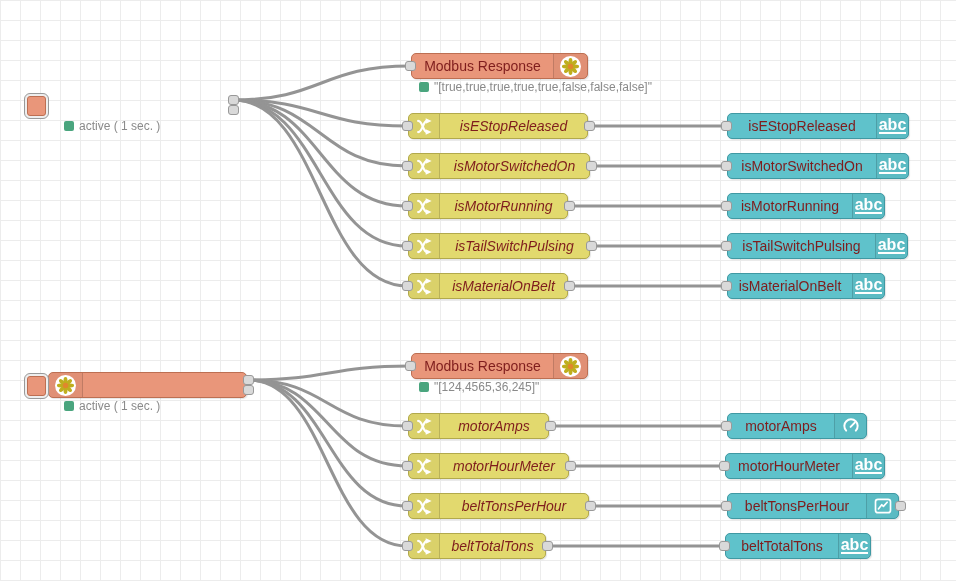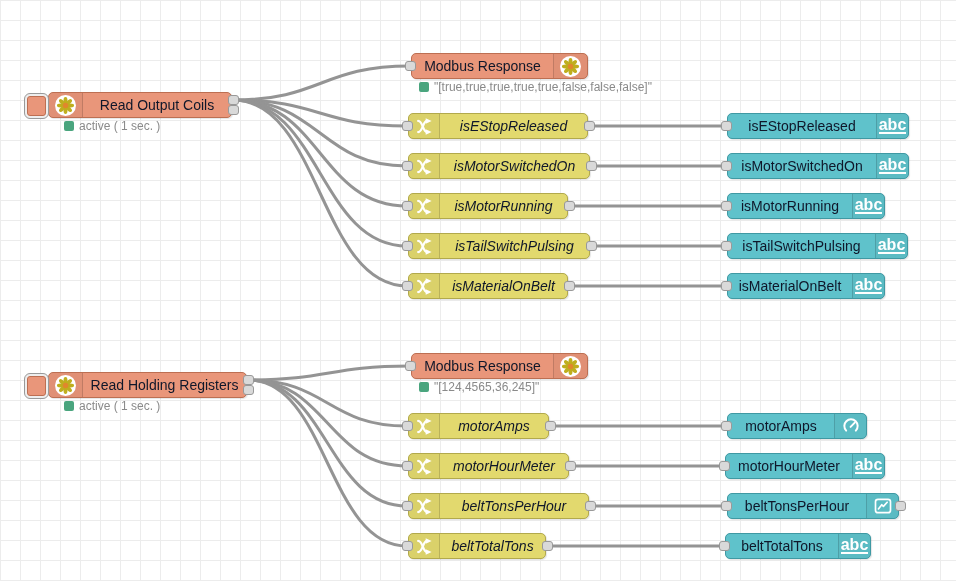--- a/index.html
+++ b/index.html
@@ -19,21 +19,21 @@
     box-shadow:1px 1px 1px rgba(0,0,0,0.10);
   }
   .node .iconRegion{
     display:flex;align-items:center;justify-content:center;
     background:rgba(0,0,0,0.035);flex:0 0 auto;
   }
   .node .iconRegion.left{border-right:1px solid rgba(0,0,0,0.15);border-radius:4px 0 0 4px;}
   .node .iconRegion.right{border-left:1px solid rgba(0,0,0,0.15);border-radius:0 4px 4px 0;}
   .node .label{
     flex:1;display:flex;align-items:center;justify-content:center;
-    font-size:14px;color:#0f172a;white-space:nowrap;padding:0 6px;overflow:hidden;
+    font-size:14px;color:#7f1d1d;white-space:nowrap;padding:0 6px;overflow:hidden;
   }
   .node.change .label{font-style:italic;}
   .iconCircle{width:21px;height:21px;border-radius:50%;background:#fff;
     display:flex;align-items:center;justify-content:center;}
   .abc{color:#fff;font-weight:bold;font-size:16px;line-height:12px;
     border-bottom:2px solid #fff;padding-bottom:1px;font-family:"Liberation Sans",sans-serif;}
   .port{
     position:absolute;width:11px;height:10px;border-radius:3px;
     background:#d9d9d9;border:1px solid #999;box-sizing:border-box;z-index:3;
   }
@@ -67,38 +67,20 @@
       <path d="M248,380 C329,380 329,366 410,366" class="wire" stroke="#949494"></path>
       <path d="M248,380 C327.5,380 327.5,426 407,426" class="wire" stroke="#949494"></path>
       <path d="M248,380 C327.5,380 327.5,466 407,466" class="wire" stroke="#949494"></path>
       <path d="M248,380 C327.5,380 327.5,506 407,506" class="wire" stroke="#949494"></path>
       <path d="M248,380 C327.5,380 327.5,546 407,546" class="wire" stroke="#949494"></path>
       <path d="M550,426 L726,426" class="wire" stroke="#949494"></path>
       <path d="M570,466 L724,466" class="wire" stroke="#949494"></path>
       <path d="M590,506 L726,506" class="wire" stroke="#949494"></path>
       <path d="M547,546 L724,546" class="wire" stroke="#949494"></path>
     </svg>
-<div class="node modbus-read" style="left: 48px; top: 92px; width: 184px; background: rgb(233, 150, 122); border-color: rgb(189, 111, 82);">
-      <div class="iconRegion left" style="width: 33px;">
-        <div class="iconCircle">
-          <svg width="19" height="19" viewBox="0 0 24 24">
-            <ellipse cx="12" cy="5.6" rx="2.5" ry="4.4" fill="#BFAE1E" transform="rotate(0 12 12)"></ellipse>
-            <ellipse cx="12" cy="5.6" rx="2.5" ry="4.4" fill="#BFAE1E" transform="rotate(45 12 12)"></ellipse>
-            <ellipse cx="12" cy="5.6" rx="2.5" ry="4.4" fill="#BFAE1E" transform="rotate(90 12 12)"></ellipse>
-            <ellipse cx="12" cy="5.6" rx="2.5" ry="4.4" fill="#BFAE1E" transform="rotate(135 12 12)"></ellipse>
-            <ellipse cx="12" cy="5.6" rx="2.5" ry="4.4" fill="#BFAE1E" transform="rotate(180 12 12)"></ellipse>
-            <ellipse cx="12" cy="5.6" rx="2.5" ry="4.4" fill="#BFAE1E" transform="rotate(225 12 12)"></ellipse>
-            <ellipse cx="12" cy="5.6" rx="2.5" ry="4.4" fill="#BFAE1E" transform="rotate(270 12 12)"></ellipse>
-            <ellipse cx="12" cy="5.6" rx="2.5" ry="4.4" fill="#BFAE1E" transform="rotate(315 12 12)"></ellipse>
-            <circle cx="12" cy="12" r="3.4" fill="#E0872C"></circle>
-          </svg>
-        </div>
-      </div>
-      <div class="label">Read Output Coils</div>
-    </div>
     <div class="injectBtn" style="left: 24px; top: 93px;">
       <div class="inner" style="background: rgb(233, 150, 122); border: 1px solid rgb(189, 111, 82); box-sizing: border-box;"></div>
     </div>
     <div class="port" style="left: 227.5px; top: 95px;"></div>
     <div class="port" style="left: 227.5px; top: 105px;"></div>
     <div class="status" style="left: 64px; top: 119px; color: rgb(138, 138, 138);">
       <span class="statusDot" style="background: rgb(74, 165, 126);"></span>
       <span>active ( 1 sec. )</span>
     </div>
     <div class="node modbus-response" style="left: 411px; top: 53px; width: 177px; background: rgb(233, 150, 122); border-color: rgb(189, 111, 82);">
@@ -243,21 +225,20 @@
             <ellipse cx="12" cy="5.6" rx="2.5" ry="4.4" fill="#BFAE1E" transform="rotate(90 12 12)"></ellipse>
             <ellipse cx="12" cy="5.6" rx="2.5" ry="4.4" fill="#BFAE1E" transform="rotate(135 12 12)"></ellipse>
             <ellipse cx="12" cy="5.6" rx="2.5" ry="4.4" fill="#BFAE1E" transform="rotate(180 12 12)"></ellipse>
             <ellipse cx="12" cy="5.6" rx="2.5" ry="4.4" fill="#BFAE1E" transform="rotate(225 12 12)"></ellipse>
             <ellipse cx="12" cy="5.6" rx="2.5" ry="4.4" fill="#BFAE1E" transform="rotate(270 12 12)"></ellipse>
             <ellipse cx="12" cy="5.6" rx="2.5" ry="4.4" fill="#BFAE1E" transform="rotate(315 12 12)"></ellipse>
             <circle cx="12" cy="12" r="3.4" fill="#E0872C"></circle>
           </svg>
         </div>
       </div>
-      <div class="label">Read Holding Registers</div>
     </div>
     <div class="injectBtn" style="left: 24px; top: 373px;">
       <div class="inner" style="background: rgb(233, 150, 122); border: 1px solid rgb(189, 111, 82); box-sizing: border-box;"></div>
     </div>
     <div class="port" style="left: 242.5px; top: 375px;"></div>
     <div class="port" style="left: 242.5px; top: 385px;"></div>
     <div class="status" style="left: 64px; top: 399px; color: rgb(138, 138, 138);">
       <span class="statusDot" style="background: rgb(74, 165, 126);"></span>
       <span>active ( 1 sec. )</span>
     </div>

